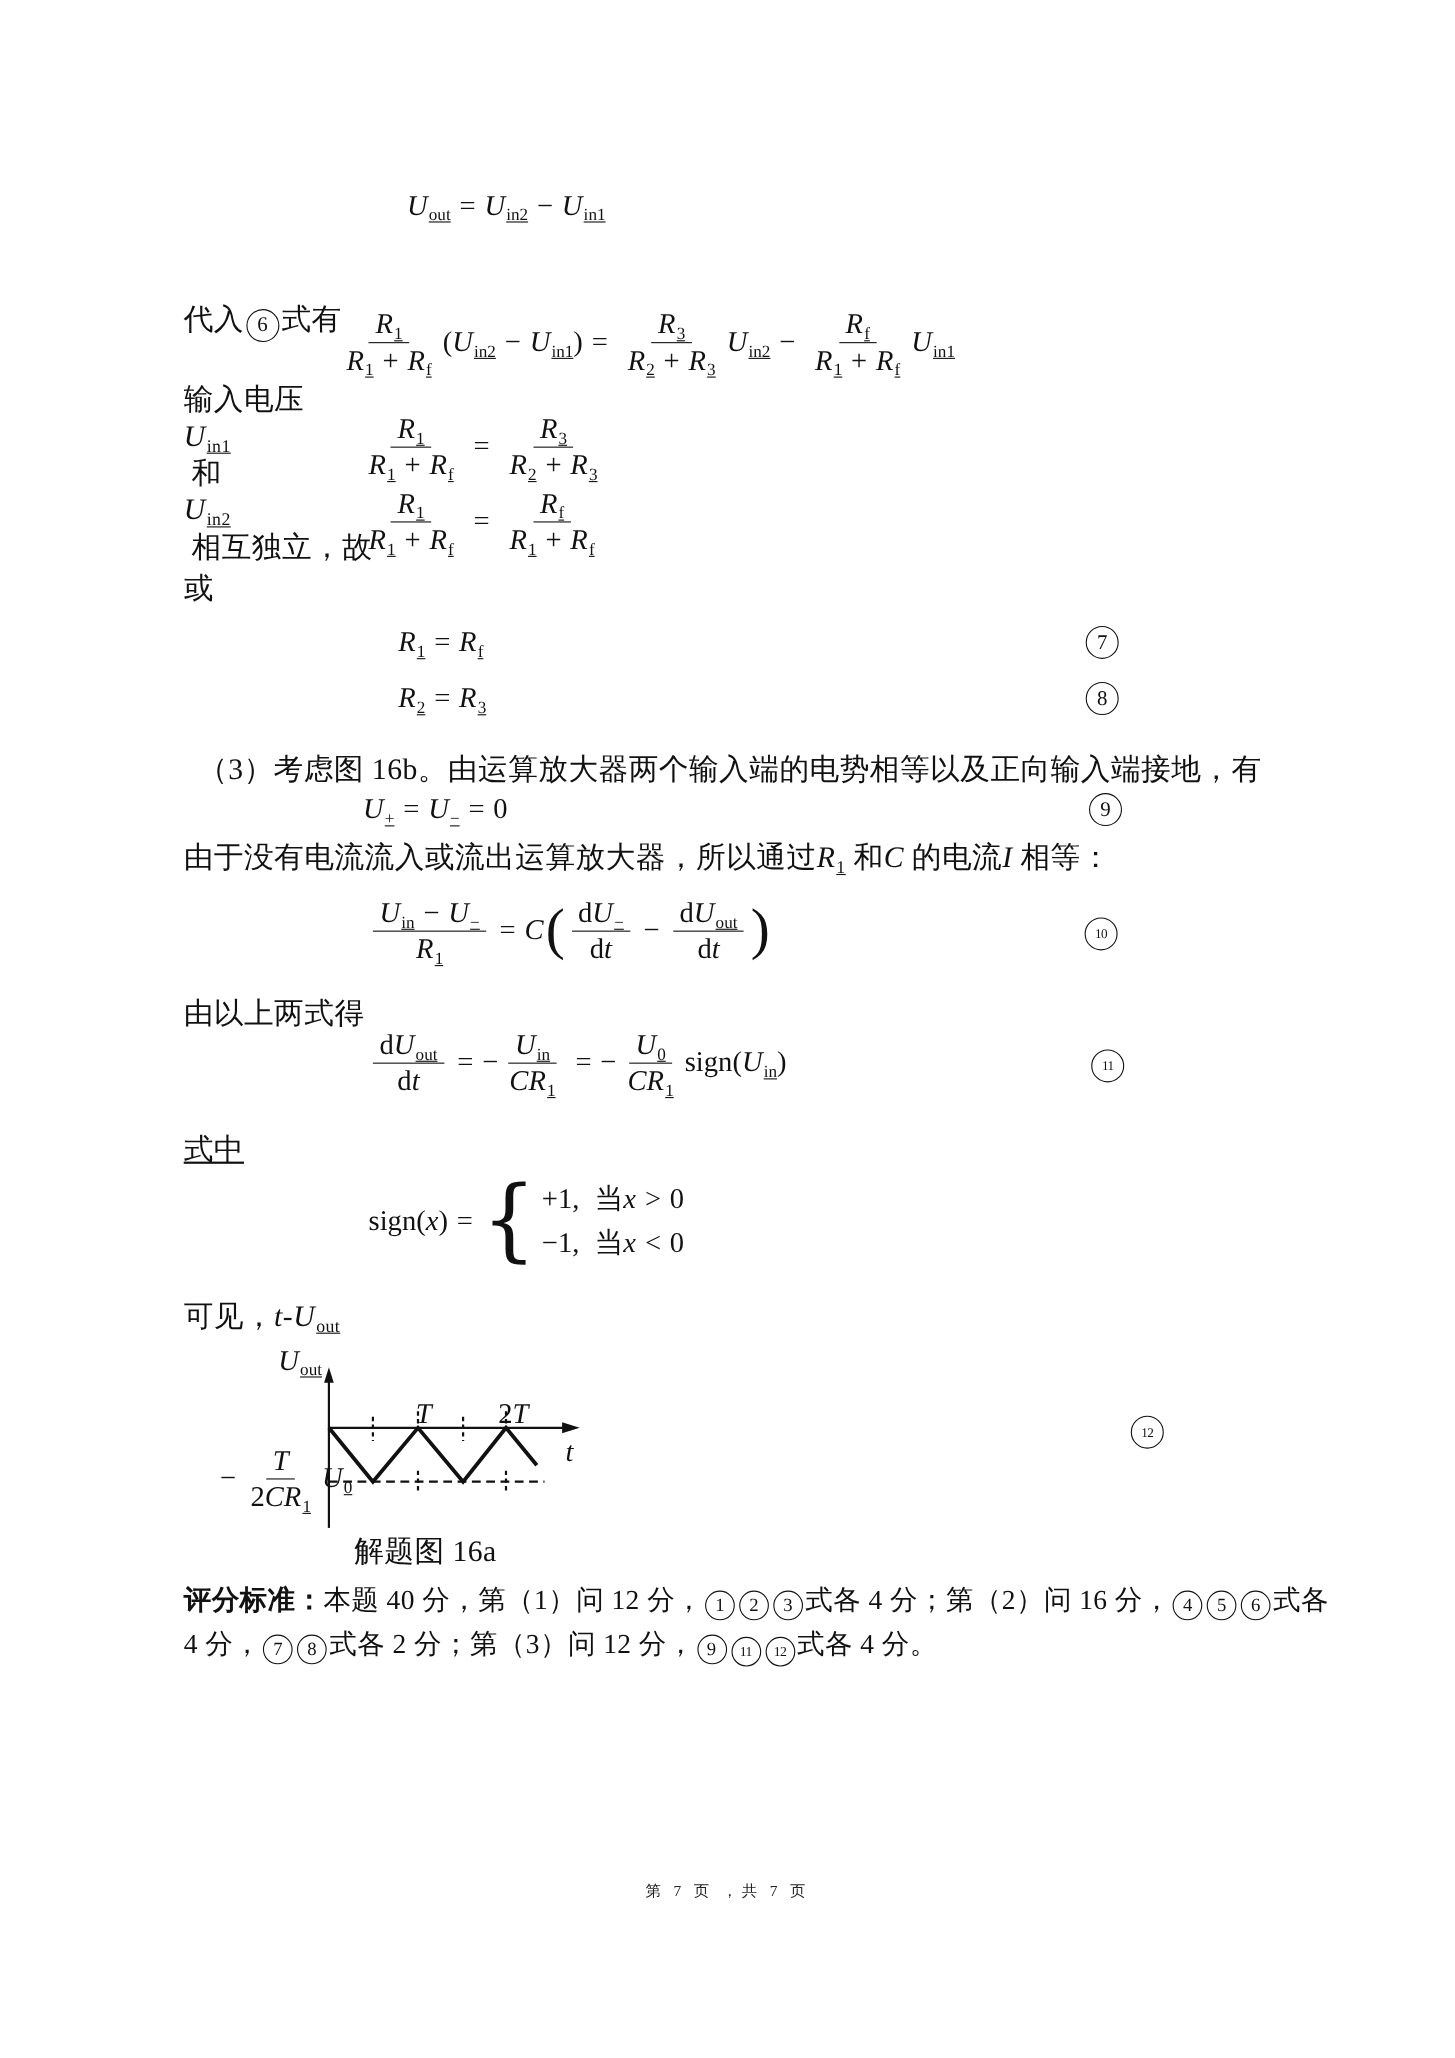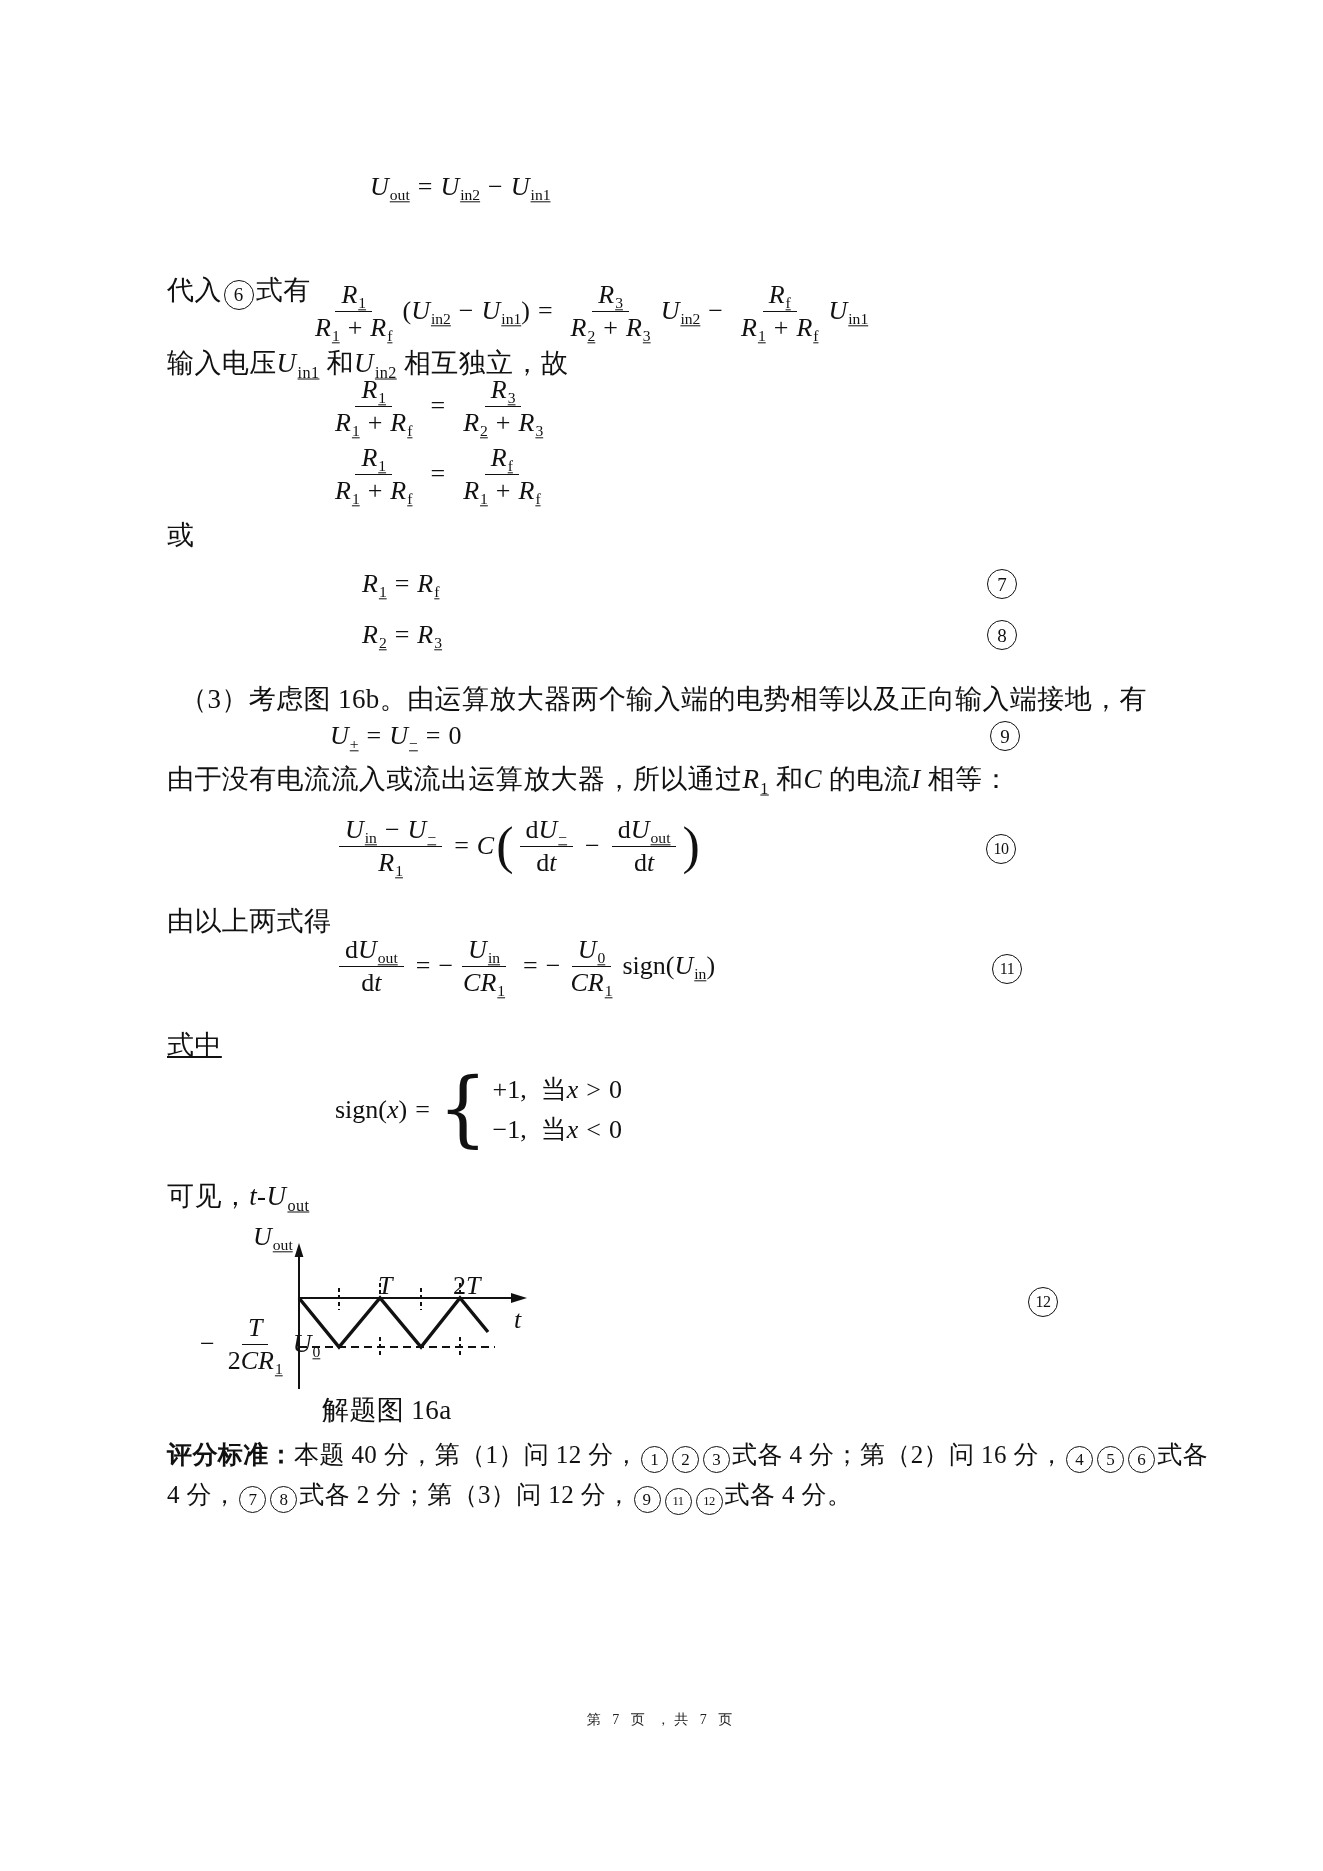--- a/index.html
+++ b/index.html
@@ -22,21 +22,21 @@
   .mfrac { display:inline-flex; flex-direction:column; align-items:center;
            margin:0 4px; vertical-align:middle; }
   .mnum, .mden { display:inline-flex; align-items:center; justify-content:center;
                  padding:1px 6px; line-height:1.15; }
   .mnum { border-bottom:1.8px solid #111; }
   .circ { box-sizing:border-box; display:inline-flex; align-items:center; justify-content:center;
           width:30px; height:30px; border:1.8px solid #111; border-radius:50%;
           font-size:19px; font-style:normal; line-height:1; flex:none; margin:0 2px;
           font-family:"Liberation Serif","DejaVu Serif",serif; transform:translateY(2px);}
   .eq .circ, .circonly .circ { transform:none; }
-  .circ2 { font-size:16px; letter-spacing:-0.5px; }
+  .circ2 { font-size:12px; letter-spacing:-0.5px; }
   .scoring { font-size:25px; }
   .scoring .circ { width:27px; height:27px; border-width:1.5px; font-size:17px; }
   .scoring .circ2 { font-size:12.5px; }
   .mcases { display:inline-flex; align-items:center; }
   .brace { font-family:"DejaVu Serif",serif; font-size:78px; font-weight:400;
            line-height:0.95; transform:scaleY(1.05); margin-right:5px; }
   .ccol { display:inline-flex; flex-direction:column; gap:5px; }
   .crow { display:inline-flex; align-items:center; }
   .bigparen { font-size:52px; font-weight:300; line-height:1; margin:0 2px; }
   .fig-lines { position:absolute; left:0; top:0; pointer-events:none; }
@@ -164,21 +164,21 @@
             <span class="mi">R</span>
             <span class="msub">f</span>
           </span>
         </span>
       </span>
       <span class="mvar">
         <span class="mi">U</span>
         <span class="msub">in1</span>
       </span>
     </div>
-    <div class="block para" style="top: 345px; left: 167px;">
+    <div class="block para" style="top: 345px; left: 167px; flex-direction: column;">
       <span class="mtext">输入电压</span>
       <span class="mvar">
         <span class="mi">U</span>
         <span class="msub">in1</span>
       </span>
       <span class="mtext"> 和</span>
       <span class="mvar">
         <span class="mi">U</span>
         <span class="msub">in2</span>
       </span>

